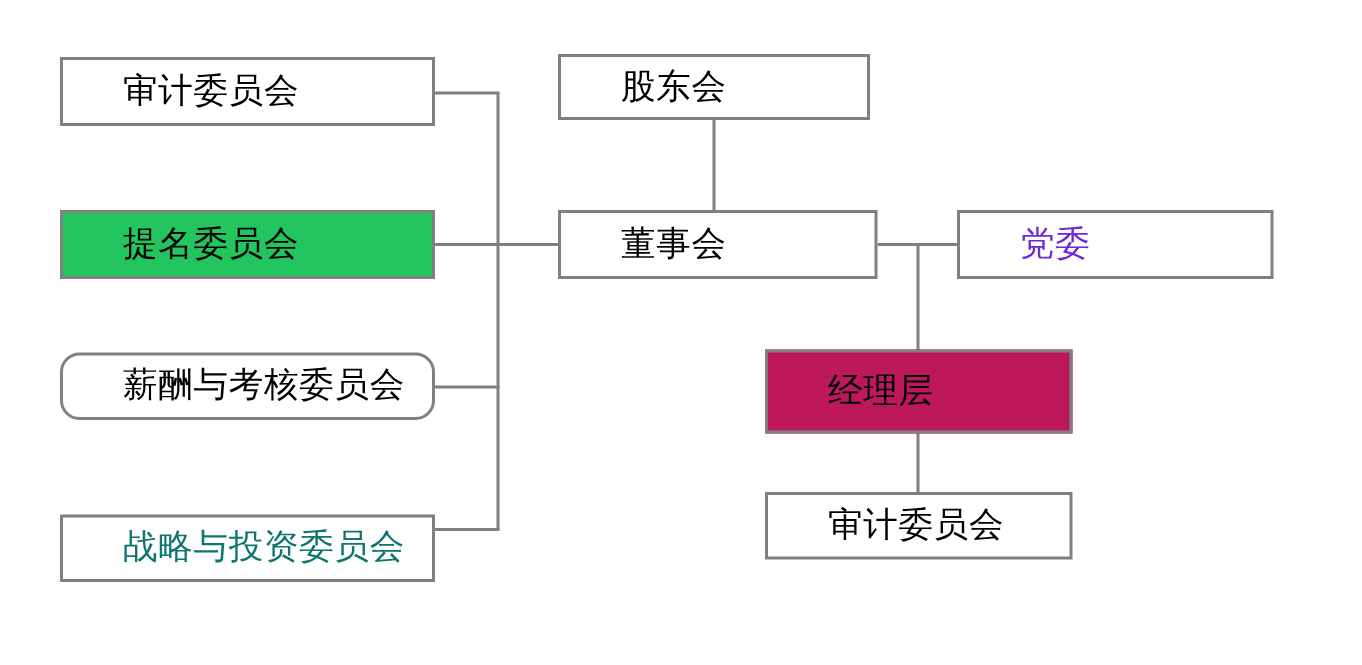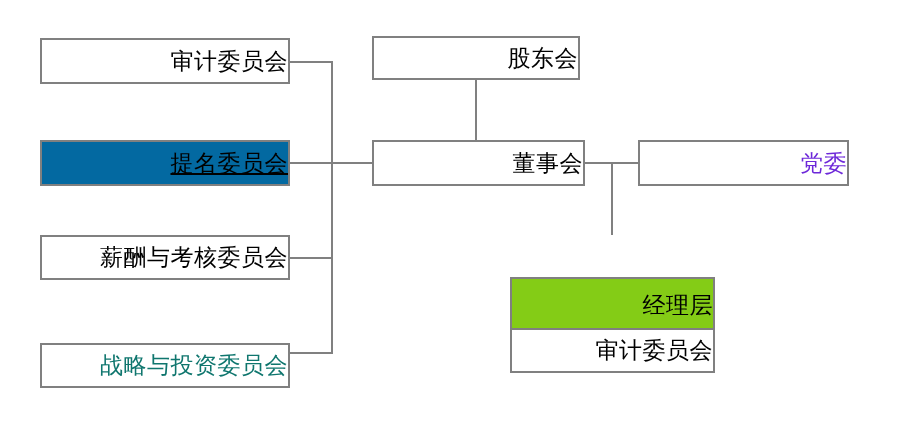--- a/index.html
+++ b/index.html
@@ -18,28 +18,29 @@
     background: #ffffff;
     overflow: hidden;
   }
   .node-box {
     position: absolute;
     box-sizing: border-box;
     background: #ffffff;
     border: 2px solid #808080;
     display: flex;
     align-items: center;
-    justify-content: flex-end;
+    justify-content: flex-start;
     color: #000000;
     font-family: "DejaVu Sans", "Liberation Sans", sans-serif;
     font-size: 23px;
     line-height: 1;
     letter-spacing: 0.5px;
     white-space: nowrap;
     z-index: 2;
+    padding-left: 40px;
   }
   .node-label {
     display: block;
     text-align: center;
   }
   .connector {
     position: absolute;
     background: #808080;
     z-index: 1;
   }
@@ -59,45 +60,45 @@
   <div class="connector h" style="left: 331px; top: 162px; width: 43px; background: rgb(128, 128, 128);"></div>
   <div class="connector v" style="left: 475px; top: 80px; height: 60px; background: rgb(128, 128, 128);"></div>
   <div class="connector h" style="left: 585px; top: 162px; width: 55px; background: rgb(128, 128, 128);"></div>
   <div class="connector v" style="left: 611px; top: 162px; height: 73px; background: rgb(128, 128, 128);"></div>
   <div class="connector v" style="left: 611px; top: 278px; height: 52px; background: rgb(128, 128, 128);"></div>
 
   <div class="node-box" style="left: 40px; top: 38px; width: 250px; height: 46px; border-color: rgb(128, 128, 128); border-width: 2px; background: rgb(255, 255, 255); color: rgb(0, 0, 0);">
     <span class="node-label">审计委员会</span>
   </div>
 
-  <div class="node-box" style="left: 40px; top: 140px; width: 250px; height: 46px; border-color: rgb(128, 128, 128); border-width: 2px; background: #0369a1; color: rgb(0, 0, 0); text-decoration: underline;">
+  <div class="node-box" style="left: 40px; top: 140px; width: 250px; height: 46px; border-color: rgb(128, 128, 128); border-width: 2px; background: #22c55e; color: rgb(0, 0, 0);">
     <span class="node-label">提名委员会</span>
   </div>
 
-  <div class="node-box" style="left: 40px; top: 235px; width: 250px; height: 45px; border-color: rgb(128, 128, 128); border-width: 2px; background: rgb(255, 255, 255); color: rgb(0, 0, 0);">
+  <div class="node-box" style="left: 40px; top: 235px; width: 250px; height: 45px; border-color: rgb(128, 128, 128); border-width: 2px; background: rgb(255, 255, 255); color: rgb(0, 0, 0); border-radius: 13px;">
     <span class="node-label">薪酬与考核委员会</span>
   </div>
 
   <div class="node-box" style="left: 40px; top: 343px; width: 250px; height: 45px; border-color: rgb(128, 128, 128); border-width: 2px; background: rgb(255, 255, 255); color: #0f766e;">
     <span class="node-label">战略与投资委员会</span>
   </div>
 
   <div class="node-box" style="left: 372px; top: 140px; width: 213px; height: 46px; border-color: rgb(128, 128, 128); border-width: 2px; background: rgb(255, 255, 255); color: rgb(0, 0, 0);">
     <span class="node-label">董事会</span>
   </div>
 
   <div class="node-box" style="left: 372px; top: 36px; width: 208px; height: 44px; border-color: rgb(128, 128, 128); border-width: 2px; background: rgb(255, 255, 255); color: rgb(0, 0, 0);">
     <span class="node-label">股东会</span>
   </div>
 
   <div class="node-box" style="left: 638px; top: 140px; width: 211px; height: 46px; border-color: rgb(128, 128, 128); border-width: 2px; background: rgb(255, 255, 255); color: #6d28d9;">
     <span class="node-label">党委</span>
   </div>
 
-  <div class="node-box" style="left: 510px; top: 233px; width: 205px; height: 56px; border-color: rgb(128, 128, 128); border-width: 2px; background: #84cc16; color: rgb(0, 0, 0); margin-top: 44px;">
+  <div class="node-box" style="left: 510px; top: 233px; width: 205px; height: 56px; border-color: rgb(128, 128, 128); border-width: 2px; background: #be185d; color: rgb(0, 0, 0);">
     <span class="node-label">经理层</span>
   </div>
 
   <div class="node-box" style="left: 510px; top: 328px; width: 205px; height: 45px; border-color: rgb(128, 128, 128); border-width: 2px; background: rgb(255, 255, 255); color: rgb(0, 0, 0);">
     <span class="node-label">审计委员会</span>
   </div>
 
 </div>
 
 </body></html>

